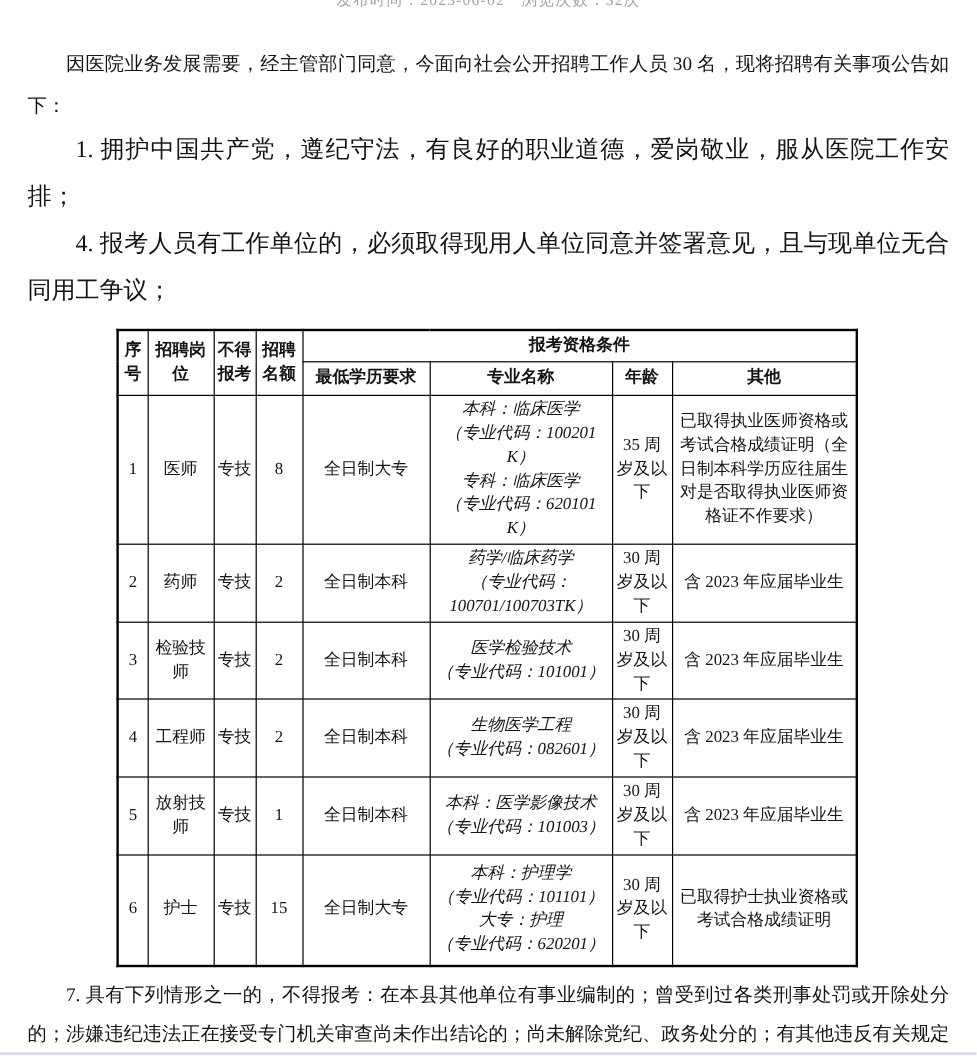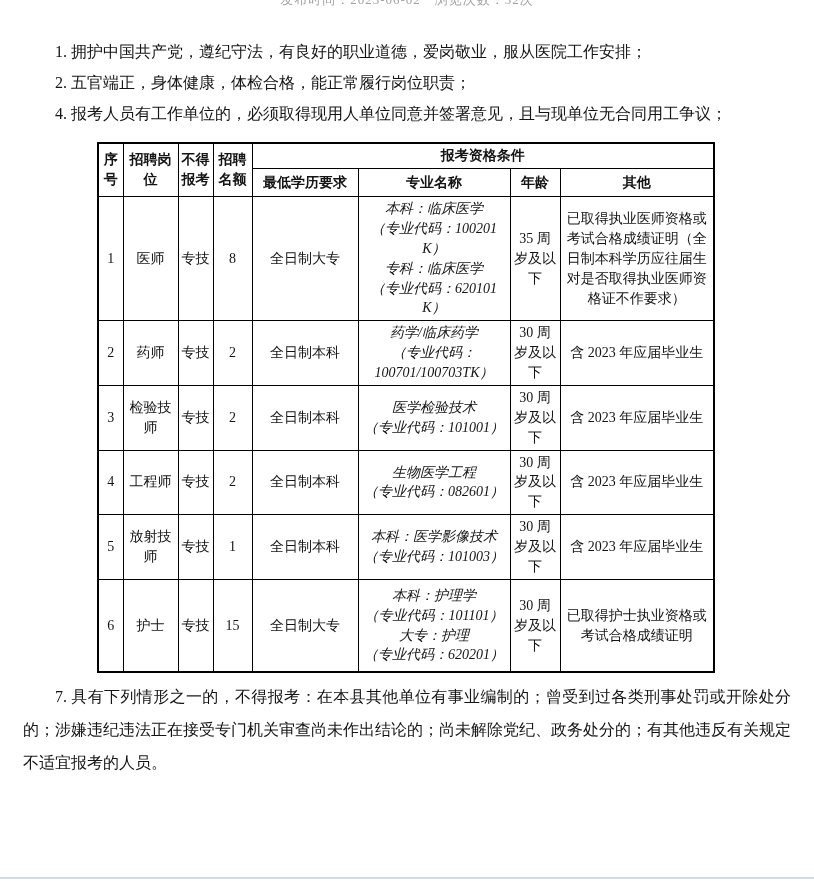--- a/index.html
+++ b/index.html
@@ -40,21 +40,21 @@
     margin: 0;
   }
   .section-heading {
     font-size: 16px;
     font-weight: bold;
     line-height: 1.9;
     text-indent: 2em;
     margin: 2px 0 0 0;
   }
   .cond-item {
-    font-size: 16px;
+    font-size: 20px;
     line-height: 1.95;
     text-indent: 2em;
     text-align: justify;
     margin: 0;
   }
   
   table.jobs {
     border-collapse: collapse;
     table-layout: fixed;
     width: 616px;
@@ -101,24 +101,24 @@
 </style>
 </head>
 <body>
 
 <div class="page">
 
   <div class="publish-line">发布时间：2023-06-02　浏览次数：32次</div>
 
   <div class="content">
 
+    <p class="intro">因医院业务发展需要，经主管部门同意，今面向社会公开招聘工作人员 30 名，现将招聘有关事项公告如下：</p>
 
 
     <p class="cond-item">1. 拥护中国共产党，遵纪守法，有良好的职业道德，爱岗敬业，服从医院工作安排；</p>
-    <p class="cond-item">2. 五官端正，身体健康，体检合格，能正常履行岗位职责；</p>
     <p class="cond-item">4. 报考人员有工作单位的，必须取得现用人单位同意并签署意见，且与现单位无合同用工争议；</p>
 
     <table class="jobs">
       <colgroup>
         <col style="width:25px">
         <col style="width:55px">
         <col style="width:35px">
         <col style="width:39px">
         <col style="width:106px">
         <col style="width:152px">

